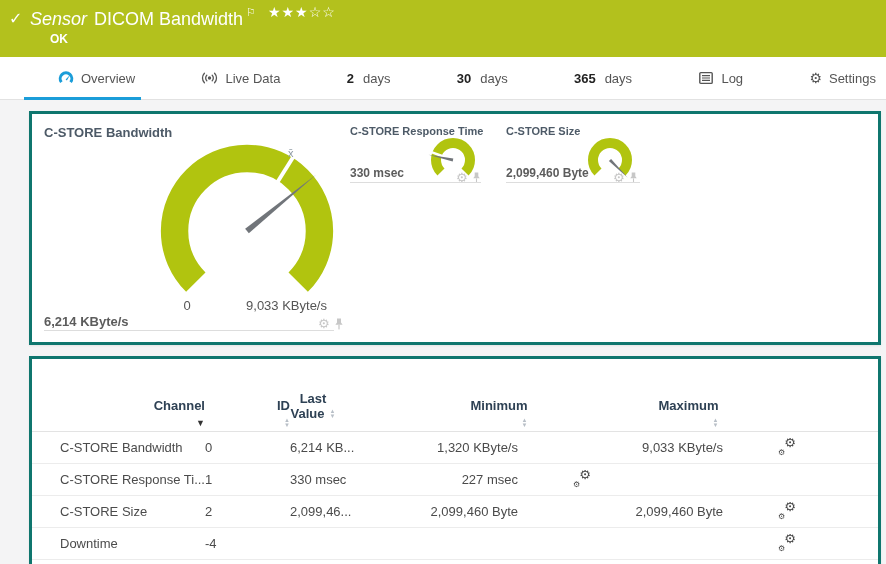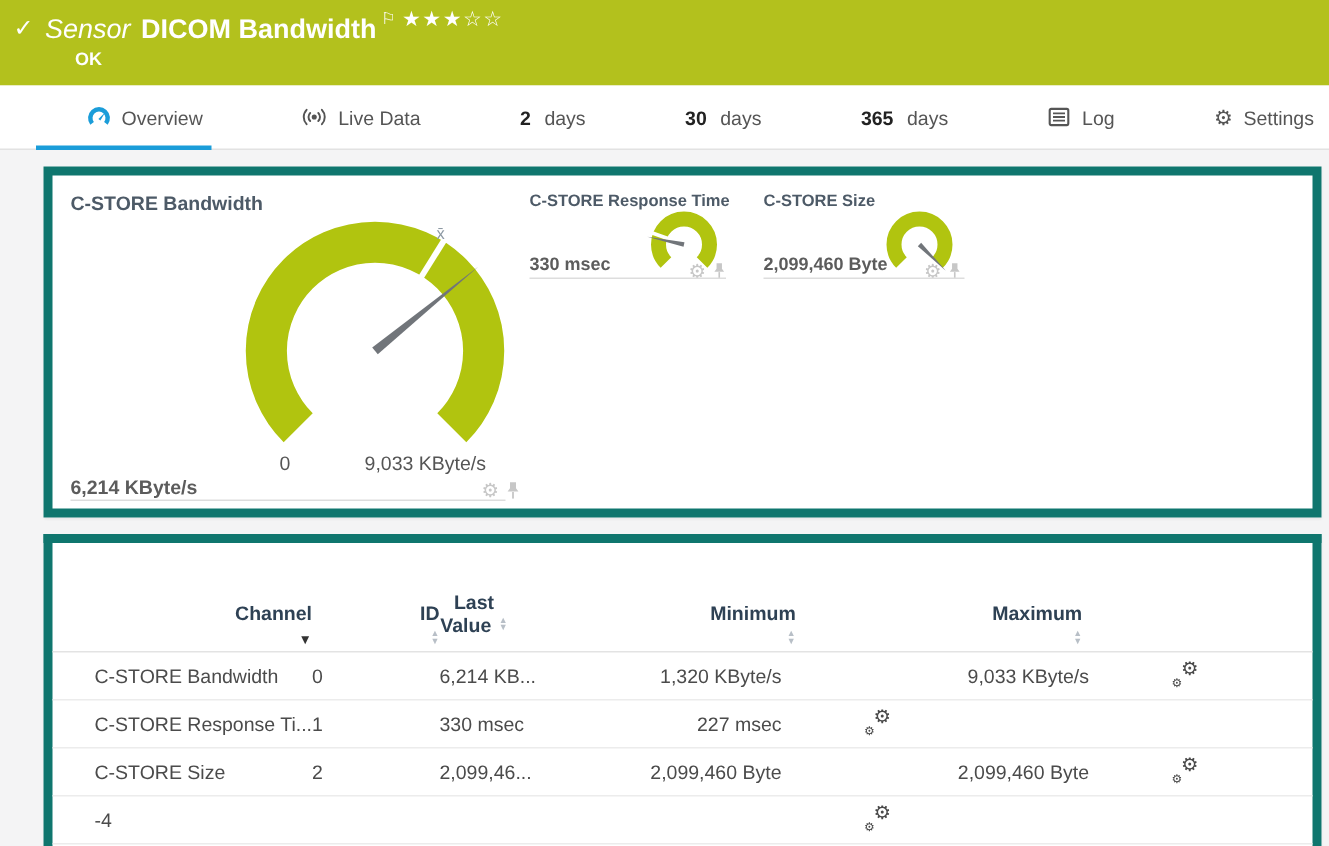--- a/index.html
+++ b/index.html
@@ -9,38 +9,38 @@
     background:#f4f4f5;
     font-family:"Liberation Sans","DejaVu Sans",sans-serif;
     color:#444;
   }
 
   
   .topbar { position:absolute; top:0; left:0; width:886px; height:57px; background:#b3c11d; color:#fff; }
   .topbar .check { position:absolute; left:9px; top:9px; font-size:16px; font-weight:bold; }
   .titleline { position:absolute; left:30px; top:6px; font-size:18px; white-space:nowrap; }
   .titleline .kind { font-style:italic; margin-right:7px; }
-  .titleline .name { font-weight:bold; }
+  .titleline .name { font-weight:normal; }
   .titleline .flag { font-size:11px; vertical-align:9px; margin-left:3px; }
   .stars { position:absolute; left:268px; top:4px; font-size:14px; letter-spacing:1px; white-space:nowrap; }
   .ok-badge { position:absolute; left:50px; top:32px; font-size:12px; font-weight:bold; }
 
   
   .tabbar { position:absolute; top:57px; left:0; width:886px; height:43px; background:#fff;
             border-bottom:1px solid #e2e2e2; display:flex; align-items:center;
             justify-content:space-between; padding:0 10px 0 58px; }
   .tab { display:flex; align-items:center; gap:7px; font-size:13px; color:#555; height:43px;
          position:relative; white-space:nowrap; cursor:pointer; }
   .tab .num { font-weight:bold; color:#222; margin-right:2px; }
   .tab.active::after { content:""; position:absolute; left:-34px; right:-6px; bottom:0; height:3px; background:#1b9dd9; }
   .tab .glyph { font-size:14px; color:#555; line-height:1; }
 
   
   .panel { position:absolute; left:29px; width:852px; background:#fff;
-           border:6px solid #0f766e; box-shadow:0 1px 2px rgba(0,0,0,.07); }
+           border:3px solid #0f766e; box-shadow:0 1px 2px rgba(0,0,0,.07); }
   .panel.gauges { top:111px; height:234px; }
   .panel.channels { top:356px; height:230px; border-bottom:none; }
 
   
   .tile-title { position:absolute; font-size:13px; font-weight:bold; color:#4d5a67; white-space:nowrap; }
   .t-main-title { left:12px; top:11px; }
   .t-resp-title { left:318px; top:11px; font-size:11px;text-align:center; }
   .t-size-title { left:474px; top:11px; font-size:11px; }
 
   .gauge-main-svg { position:absolute; left:122px; top:22px; }
@@ -254,19 +254,20 @@
   <div class="trow">
     <div class="cell">C-STORE Size</div>
     <div class="cell">2</div>
     <div class="cell">2,099,46...</div>
     <div class="cell right">2,099,460 Byte</div>
     <div class="cell right">2,099,460 Byte</div>
     <div class="cell gears-cell"><span class="channel-gears"><span class="g1">⚙</span><span class="g2">⚙</span></span></div>
   </div>
 
   <div class="trow">
+    <div class="cell">Downtime</div>
     <div class="cell">-4</div>
     <div class="cell"></div>
     <div class="cell right"></div>
     <div class="cell right"></div>
     <div class="cell gears-cell"><span class="channel-gears"><span class="g1">⚙</span><span class="g2">⚙</span></span></div>
   </div>
 </div>
 
 </body></html>

